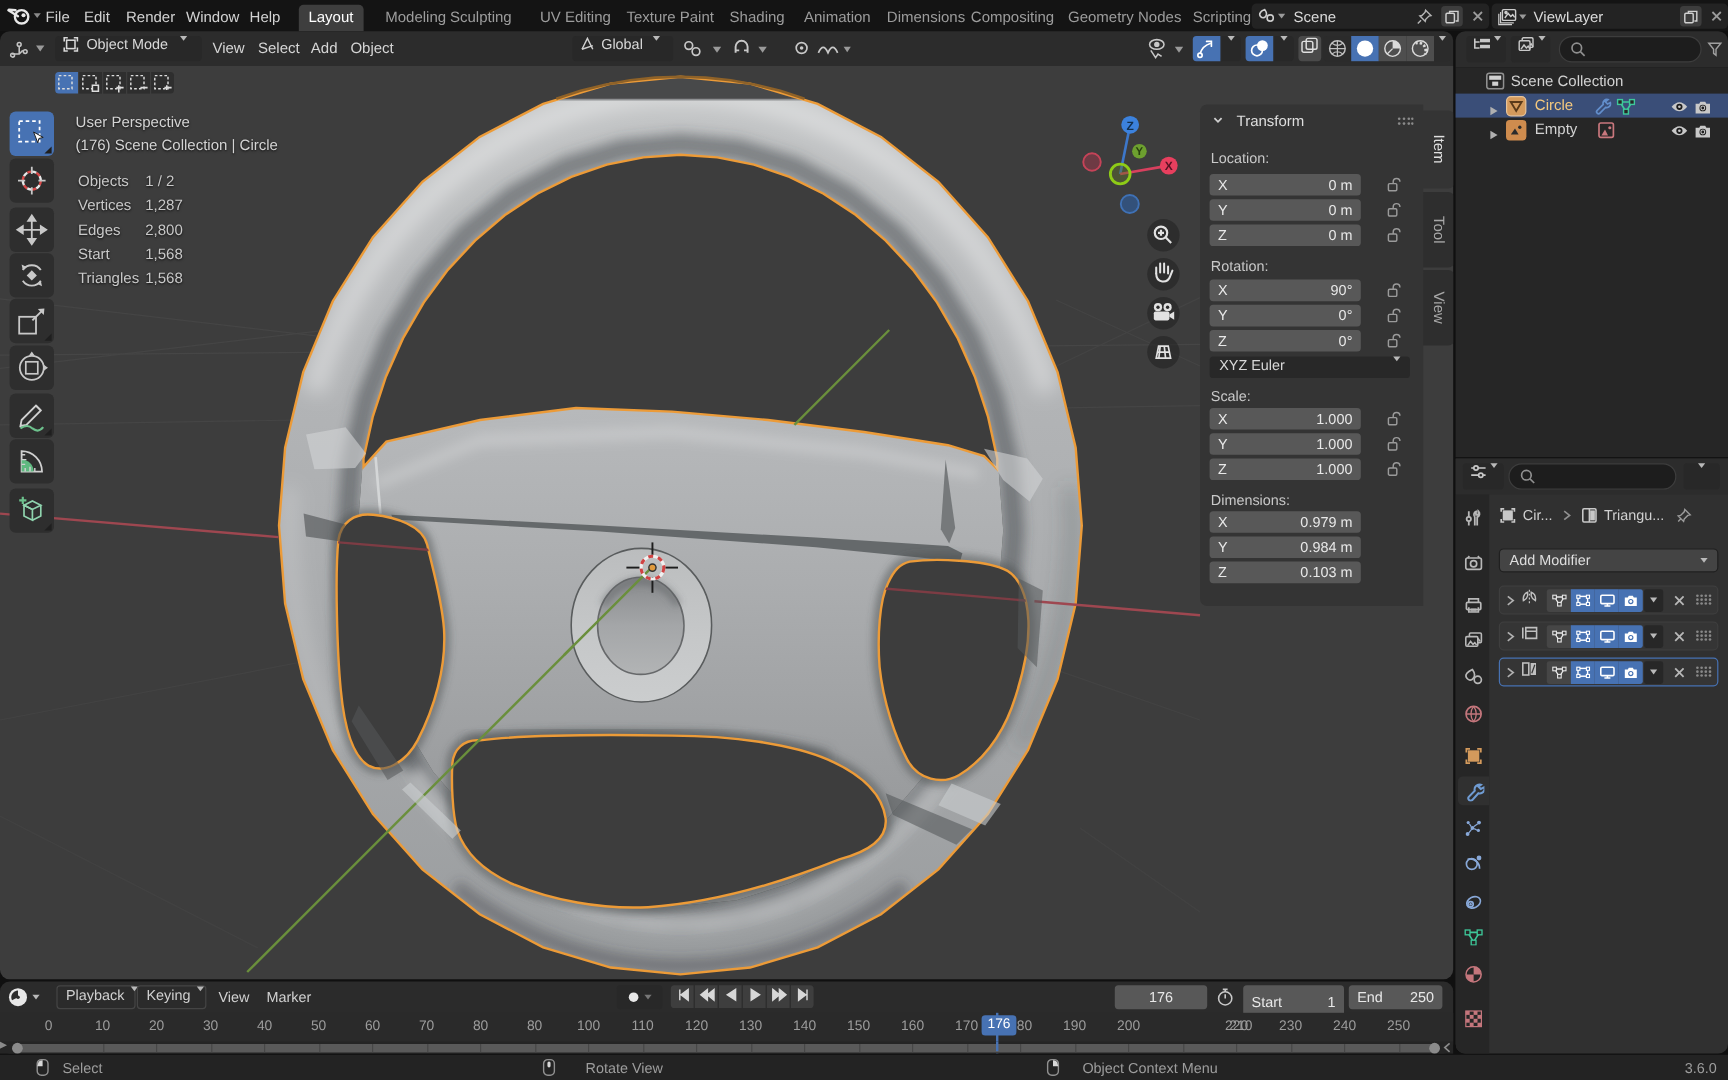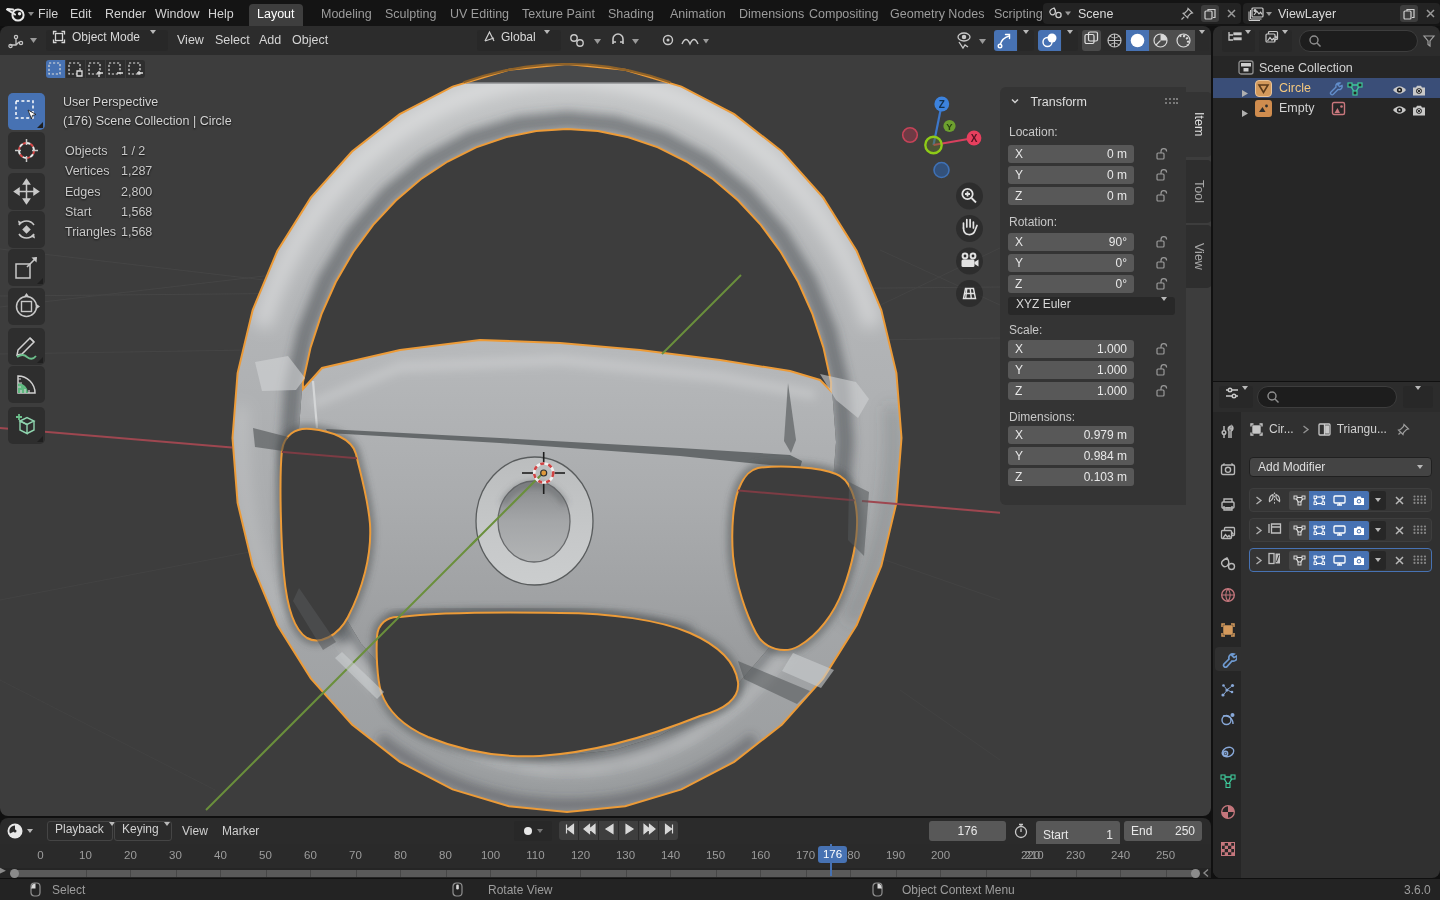--- a/index.html
+++ b/index.html
@@ -21,21 +21,21 @@
 <circle cx="14.6" cy="8.7" r="1.7" fill="#e8e8e8"></circle>
 <path d="M2,4.5 L10,9.5 M2.5,4 L8,4.5" stroke="#e8e8e8" stroke-width="2" stroke-linecap="round" fill="none"></path>
 </svg><span class="ddv" style="border-top-color:#8a8a8a;margin-left:1px"></span></div>
     <div class="abs" style="left:30px;top:4px;height:22px;padding:3px 8px;color:#d2d2d2;font-size:12.5px">File</div>
     <div class="abs" style="left:62px;top:4px;height:22px;padding:3px 8px;color:#d2d2d2;font-size:12.5px">Edit</div>
     <div class="abs" style="left:97px;top:4px;height:22px;padding:3px 8px;color:#d2d2d2;font-size:12.5px">Render</div>
     <div class="abs" style="left:147px;top:4px;height:22px;padding:3px 8px;color:#d2d2d2;font-size:12.5px">Window</div>
     <div class="abs" style="left:200px;top:4px;height:22px;padding:3px 8px;color:#d2d2d2;font-size:12.5px">Help</div>
     <div class="abs" style="left:249px;top:4px;height:22px;background:#3e3e3e;border-radius:4px 4px 0 0;padding:3px 8px;color:#ffffff;font-size:12.5px">Layout</div>
     <div class="abs" style="left:313px;top:4px;height:22px;padding:3px 8px;color:#9c9c9c;font-size:12.5px">Modeling</div>
-    <div class="abs" style="left:377px;top:4px;height:22px;padding:3px 8px;color:#9c9c9c;font-size:12.5px">Sculpting</div>
+    <div class="abs" style="left:367px;top:4px;height:22px;padding:3px 8px;color:#9c9c9c;font-size:12.5px">Sculpting</div>
     <div class="abs" style="left:442px;top:4px;height:22px;padding:3px 8px;color:#9c9c9c;font-size:12.5px">UV Editing</div>
     <div class="abs" style="left:514px;top:4px;height:22px;padding:3px 8px;color:#9c9c9c;font-size:12.5px">Texture Paint</div>
     <div class="abs" style="left:600px;top:4px;height:22px;padding:3px 8px;color:#9c9c9c;font-size:12.5px">Shading</div>
     <div class="abs" style="left:662px;top:4px;height:22px;padding:3px 8px;color:#9c9c9c;font-size:12.5px">Animation</div>
     <div class="abs" style="left:731px;top:4px;height:22px;padding:3px 8px;color:#9c9c9c;font-size:12.5px">Dimensions</div>
     <div class="abs" style="left:801px;top:4px;height:22px;padding:3px 8px;color:#9c9c9c;font-size:12.5px">Compositing</div>
     <div class="abs" style="left:882px;top:4px;height:22px;padding:3px 8px;color:#9c9c9c;font-size:12.5px">Geometry Nodes</div>
     <div class="abs" style="left:986px;top:4px;height:22px;padding:3px 8px;color:#9c9c9c;font-size:12.5px">Scripting</div>
     <div class="abs" style="left:1043px;top:3px;width:198px;height:21px;background:#232323;border-radius:4px;display:flex;align-items:center;padding:0 4px">
       <svg class="icon" width="26" height="15" viewBox="0 0 26 15">

